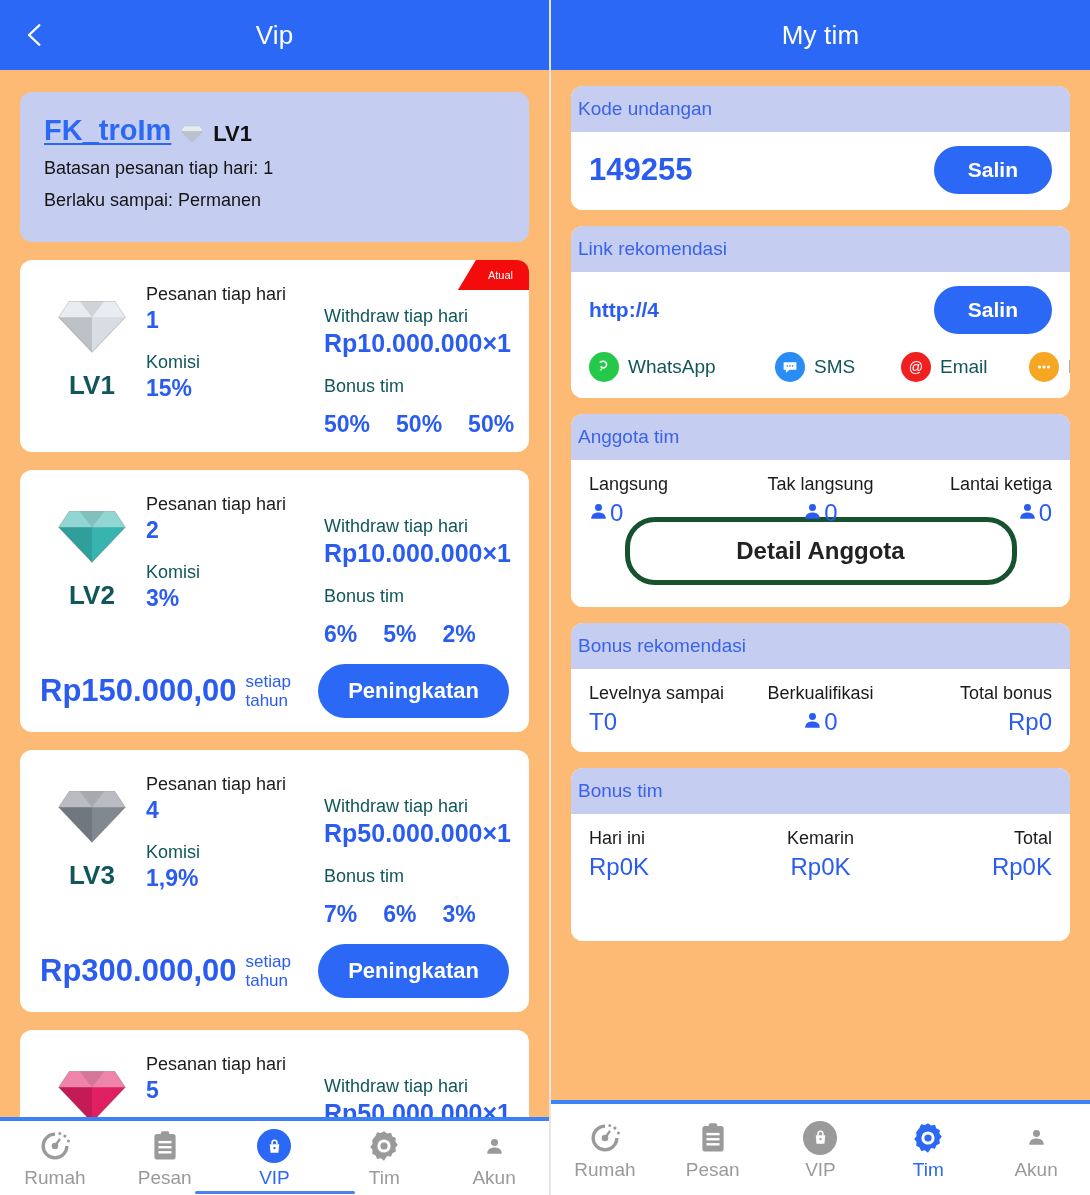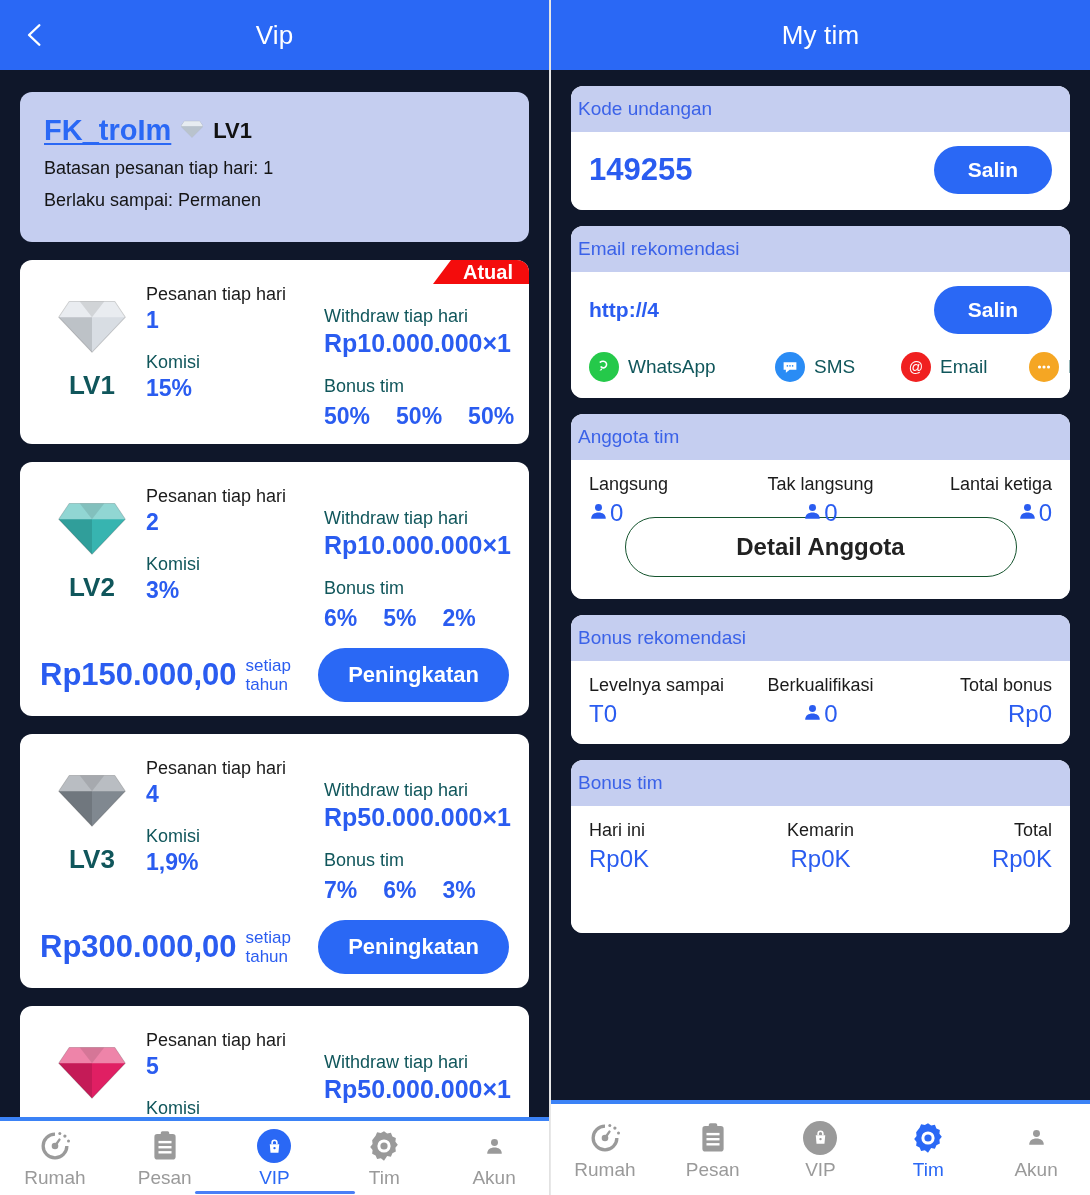--- a/index.html
+++ b/index.html
@@ -5,21 +5,21 @@
   * { box-sizing: border-box; margin: 0; padding: 0; }
   html, body {
     width: 1090px; height: 1195px;
     font-family: "Liberation Sans", sans-serif;
     background: #ffffff;
     overflow: hidden;
   }
   .screen { position: relative; width: 1090px; height: 1195px; display: flex; }
 
   
-  .panel { position: relative; height: 1195px; overflow: hidden; background: #0f172a; }
+  .panel { position: relative; height: 1195px; overflow: hidden; background: #fdba74; }
   .panel-left  { width: 550px; border-right: 1px solid #e2e2e2; }
   .panel-right { width: 540px; border-left: 1px solid #e8e8e8; }
 
   .appbar {
     height: 70px; background: #2a68f5; color: #fff;
     display: flex; align-items: center; justify-content: center;
     position: relative;
   }
   .appbar-title { font-size: 26px; font-weight: 400; letter-spacing: .2px; }
   .back-chevron {
@@ -29,48 +29,48 @@
   .back-chevron svg { display: block; }
 
   .scroll-area { position: relative; height: 1125px; overflow: hidden; }
 
   
   .vip-body { padding: 0 20px; }
   .profile-card {
     margin-top: 22px; background: #c5cef0; border-radius: 12px;
     padding: 22px 24px 26px 24px; height: 150px;
   }
-  .profile-top { display: flex; align-items: center; gap: 10px; }
+  .profile-top { display: flex; align-items: flex-end; gap: 10px; }
   .profile-name { color: #2a68f5; font-size: 29px; font-weight: bold; text-decoration: underline; text-decoration-thickness: 2px; text-underline-offset: 3px; }
   .profile-lvl { color: #111; font-size: 22px; font-weight: bold; }
   .profile-line { color: #141414; font-size: 18px; margin-top: 11px; }
 
   .vip-card {
     position: relative; background: #fff; border-radius: 12px;
     margin-top: 18px; padding: 16px 18px 14px 18px; overflow: hidden;
   }
   .badge-atual {
-    position: absolute; right: 0; top: 0; height: 24px;
-    background: #f40c0c; color: #fff; font-size: 20px; font-weight: bold;
+    position: absolute; right: 0; top: 0; height: 30px;
+    background: #f40c0c; color: #fff; font-size: 11px; font-weight: normal;
     display: flex; align-items: center; padding: 0 16px 0 30px;
     clip-path: polygon(18px 0, 100% 0, 100% 100%, 0 100%);
   }
   .card-main { display: flex; align-items: flex-start; }
   .gem-col { width: 108px; flex: 0 0 108px; display: flex; flex-direction: column; align-items: center; padding-top: 22px; }
   .gem { width: 74px; height: 56px; }
   .lv-label { margin-top: 16px; color: #10565b; font-size: 26px; font-weight: bold; }
   .mid-col { flex: 0 0 178px; padding-top: 8px; }
   .right-col { flex: 1; padding-top: 18px; }
   .stat-lbl { color: #1b1b1b; font-size: 18px; line-height: 1.17; }
   .stat-lbl.green { color: #10565b; margin-top: 12px; }
   .stat-val { color: #2a5cf0; font-size: 23px; font-weight: bold; margin-top: 2px; }
   .stat-val.big { font-size: 25px; }
   .gap-blk { margin-top: 18px; }
   .bonus-row { display: flex; gap: 26px; margin-top: 2px; }
-  .bonus-row .stat-val { margin-top: 4px; }
+  .bonus-row .stat-val { margin-top: 12px; }
 
   .card-footer { display: flex; align-items: center; margin-top: 16px; padding: 0 2px; }
   .price { color: #2a5cf0; font-size: 31px; font-weight: bold; }
   .price-unit { color: #2a5cf0; font-size: 17px; line-height: 1.12; margin-left: 9px; width: 54px; }
   .btn-upgrade {
     margin-left: auto; background: #2a68f5; color: #fff; border: none;
     border-radius: 28px; padding: 14px 30px; font-size: 22px; font-weight: bold;
     font-family: "Liberation Sans", sans-serif; cursor: pointer;
   }
 
@@ -103,21 +103,21 @@
   .tri-cell.c2 { text-align: center; }
   .tri-cell.c3 { text-align: right; }
   .tri-lbl { color: #1b1b1b; font-size: 18px; }
   .tri-val { color: #2a5cf0; font-size: 24px; margin-top: 4px; display: flex; align-items: center; gap: 2px; }
   .tri-cell.c2 .tri-val { justify-content: center; }
   .tri-cell.c3 .tri-val { justify-content: flex-end; }
   .person-ico { width: 19px; height: 19px; }
 
   .btn-detail {
     display: block; margin: -10px auto 0 auto; width: 392px;
-    background: #fff; border: 1px solid #14532d; border-radius: 30px;
+    background: #fff; border: 5px solid #14532d; border-radius: 30px;
     padding: 15px 0; font-size: 24px; font-weight: bold; color: #222;
     font-family: "Liberation Sans", sans-serif; cursor: pointer;
   }
   .sect-body.members { padding-bottom: 22px; }
   .sect-body.bonustim { padding-bottom: 60px; }
 
   
   .tabbar {
     position: absolute; left: 0; bottom: 0; width: 100%; height: 78px;
     background: #fff; border-top: 4px solid #3b82f6;
@@ -396,21 +396,21 @@
           <div class="sect-body">
             <div class="row-copy">
               <span class="code-val">149255</span>
               <button class="btn-copy">Salin</button>
             </div>
           </div>
         </div>
 
         <div class="sect">
           <div class="sect-head">
-            <span class="sect-head-txt">Email rekomendasi</span>
+            <span class="sect-head-txt">Link rekomendasi</span>
           </div>
           <div class="sect-body">
             <div class="row-copy">
               <span class="link-val">http://4</span>
               <button class="btn-copy">Salin</button>
             </div>
             <div class="share-row" id="share-row">
                 <div class="share-item wa">
                   <span class="share-ico" style="background:#25c94a">
                     <svg width="18" height="18" viewBox="0 0 24 24">

